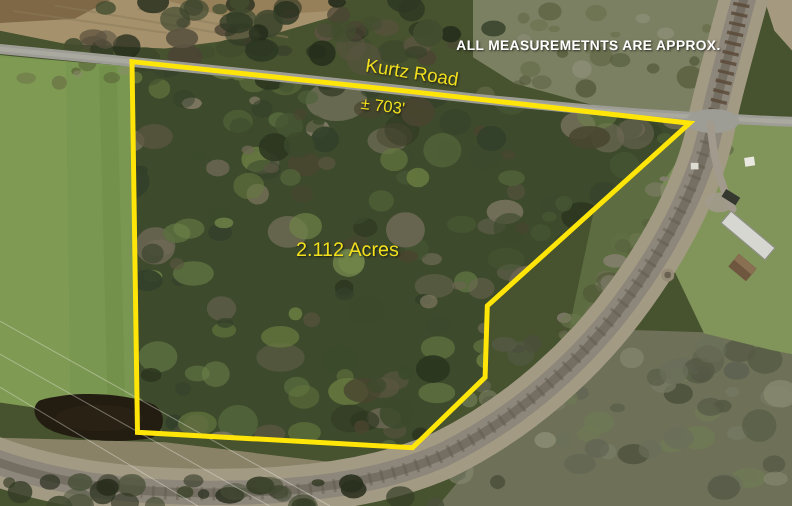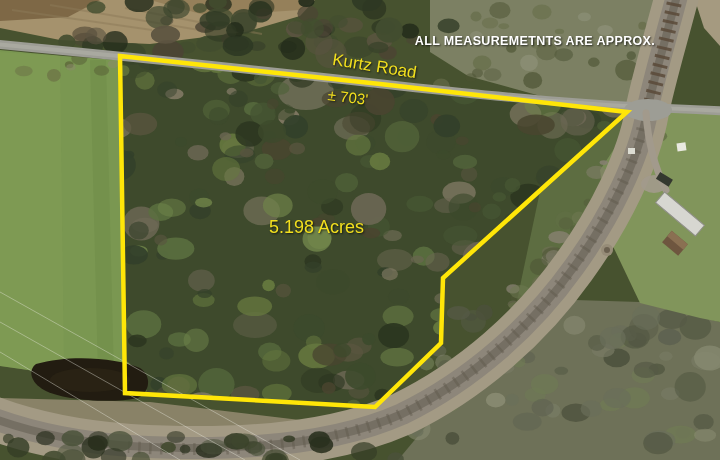--- a/index.html
+++ b/index.html
@@ -617,15 +617,15 @@
   </g>
 
   <polygon fill="none" stroke-width="4.5" stroke-linejoin="miter" points="120,56 380,84 627,112 443,278 441,343 375,407 125,393" stroke="#ffe608"></polygon>
 </svg>
 
 <div class="disclaimer">
   <div>ALL MEASUREMETNTS ARE APPROX.</div>
 </div>
 <div class="lbl road-lbl">Kurtz Road</div>
 <div class="lbl front-lbl">± 703'</div>
-<div class="lbl acre-lbl">5.198 Acres</div>
+<div class="lbl acre-lbl">2.112 Acres</div>
 
 </div>
 
 </body></html>

